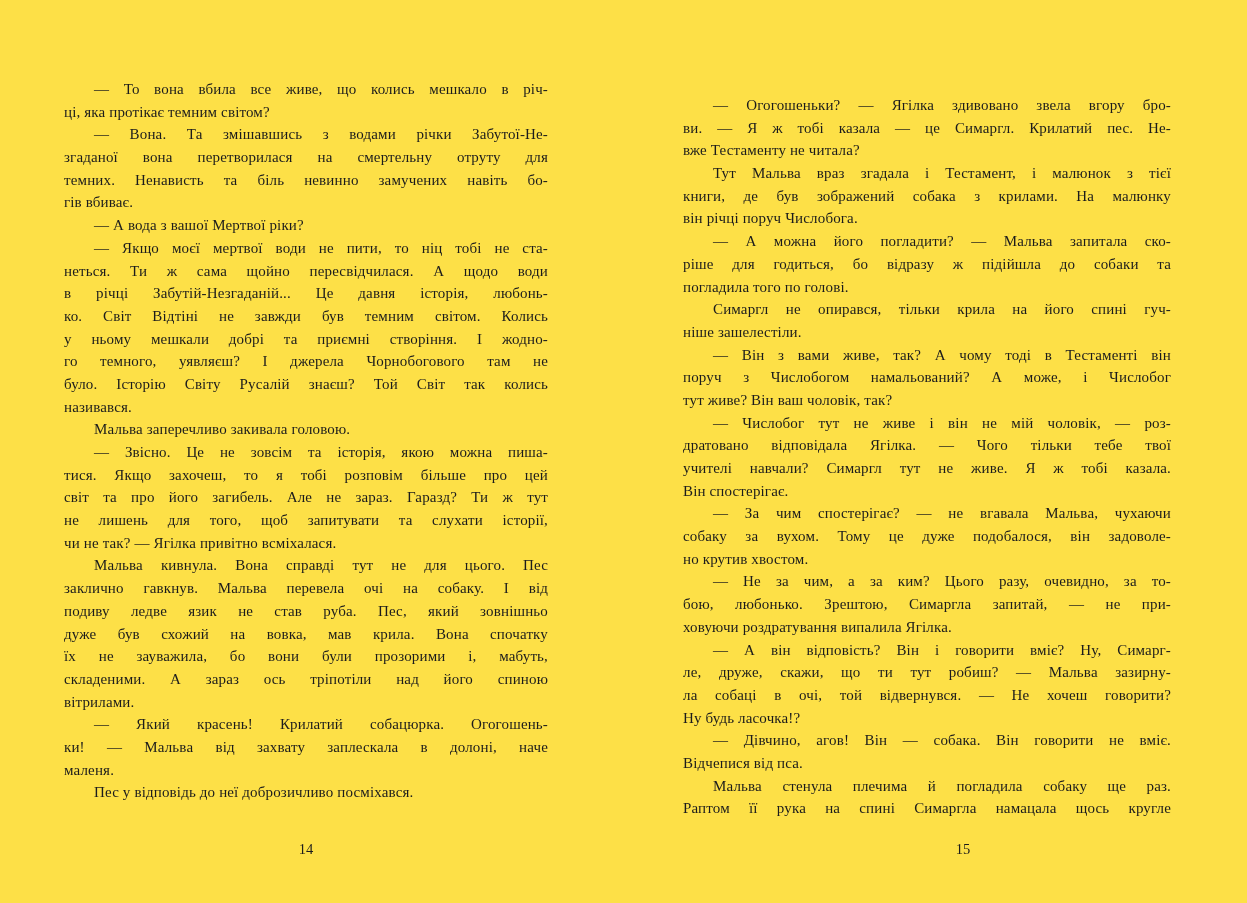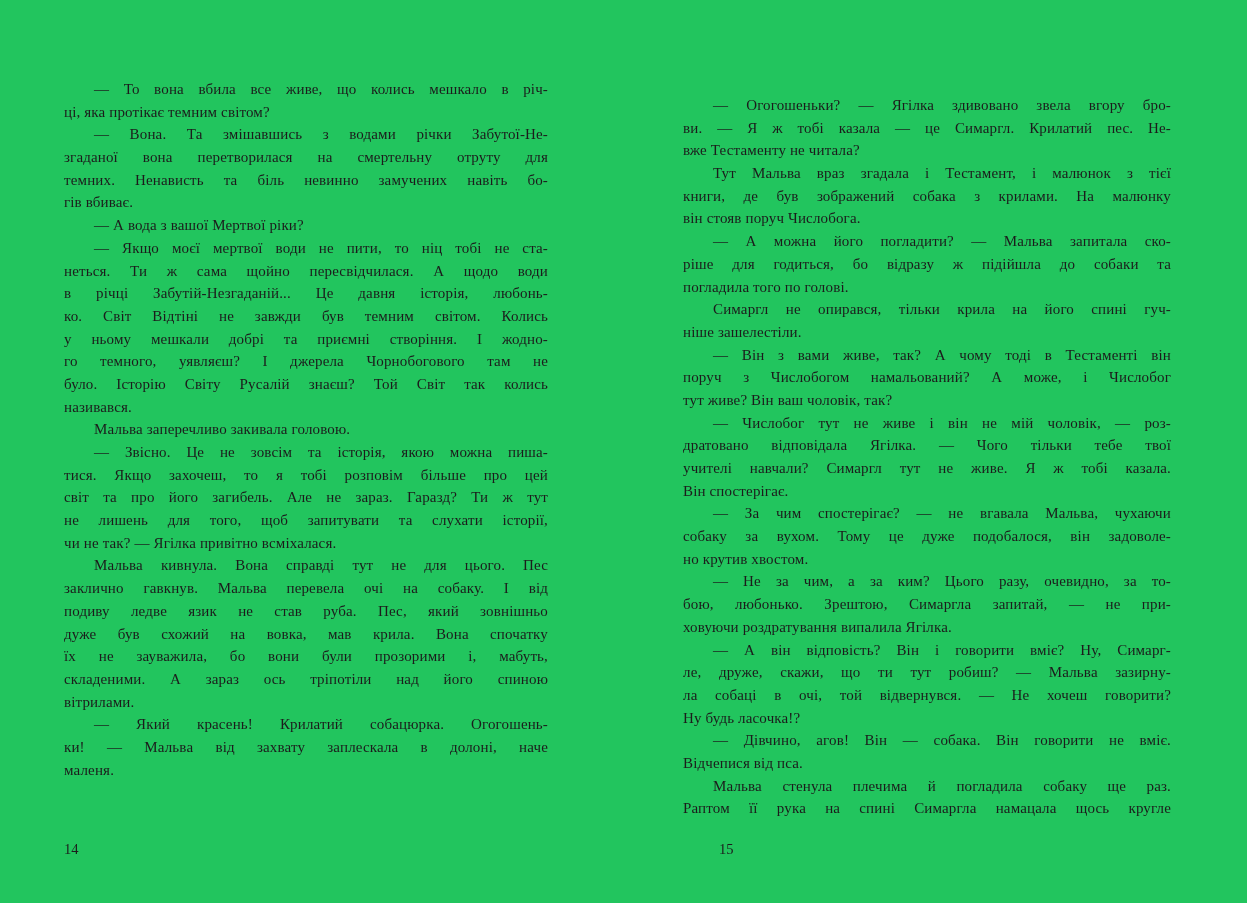--- a/index.html
+++ b/index.html
@@ -4,21 +4,21 @@
 <style>
   html, body {
     margin: 0;
     padding: 0;
     background: #ffffff;
   }
   #spread {
     position: relative;
     width: 1247px;
     height: 903px;
-    background: #22c55e;
+    background: #fde047;
     overflow: hidden;
     font-family: "Liberation Serif", "DejaVu Serif", serif;
     color: #1c1c1c;
   }
   .page-text {
     position: absolute;
     top: 78px;
   }
   #page-left-text {
     left: 64px;
@@ -42,21 +42,21 @@
     text-align: right;
     text-align-last: left;
   }
   .line.first {
     text-indent: 30px;
   }
   .page-number {
     position: absolute;
     top: 841px;
     font-size: 14.5px;
-    text-align: left;
+    text-align: center;
     color: #1c1c1c;
   }
   #page-number-left {
     left: 64px;
     width: 484px;
   }
   #page-number-right {
     left: 719px;
     width: 488px;
   }
@@ -90,28 +90,29 @@
       <div class="line first">Мальва кивнула. Вона справді тут не для цього. Пес</div>
       <div class="line">заклично гавкнув. Мальва перевела очі на собаку. І від</div>
       <div class="line">подиву ледве язик не став руба. Пес, який зовнішньо</div>
       <div class="line">дуже був схожий на вовка, мав крила. Вона спочатку</div>
       <div class="line">їх не зауважила, бо вони були прозорими і, мабуть,</div>
       <div class="line">складеними. А зараз ось тріпотіли над його спиною</div>
       <div class="line final">вітрилами.</div>
       <div class="line first">— Який красень! Крилатий собацюрка. Огогошень-</div>
       <div class="line">ки! — Мальва від захвату заплескала в долоні, наче</div>
       <div class="line final">маленя.</div>
+      <div class="line first final">Пес у відповідь до неї доброзичливо посміхався.</div>
     </div>
   <div id="page-right-text" class="page-text">
       <div class="line first">— Огогошеньки? — Ягілка здивовано звела вгору бро-</div>
       <div class="line">ви. — Я ж тобі казала — це Симаргл. Крилатий пес. Не-</div>
       <div class="line final">вже Тестаменту не читала?</div>
       <div class="line first">Тут Мальва враз згадала і Тестамент, і малюнок з тієї</div>
       <div class="line">книги, де був зображений собака з крилами. На малюнку</div>
-      <div class="line final">він стояв поруч Числобога.</div>
+      <div class="line final">він річці поруч Числобога.</div>
       <div class="line first">— А можна його погладити? — Мальва запитала ско-</div>
       <div class="line">ріше для годиться, бо відразу ж підійшла до собаки та</div>
       <div class="line final">погладила того по голові.</div>
       <div class="line first">Симаргл не опирався, тільки крила на його спині гуч-</div>
       <div class="line final">ніше зашелестіли.</div>
       <div class="line first">— Він з вами живе, так? А чому тоді в Тестаменті він</div>
       <div class="line">поруч з Числобогом намальований? А може, і Числобог</div>
       <div class="line final">тут живе? Він ваш чоловік, так?</div>
       <div class="line first">— Числобог тут не живе і він не мій чоловік, — роз-</div>
       <div class="line">дратовано відповідала Ягілка. — Чого тільки тебе твої</div>

